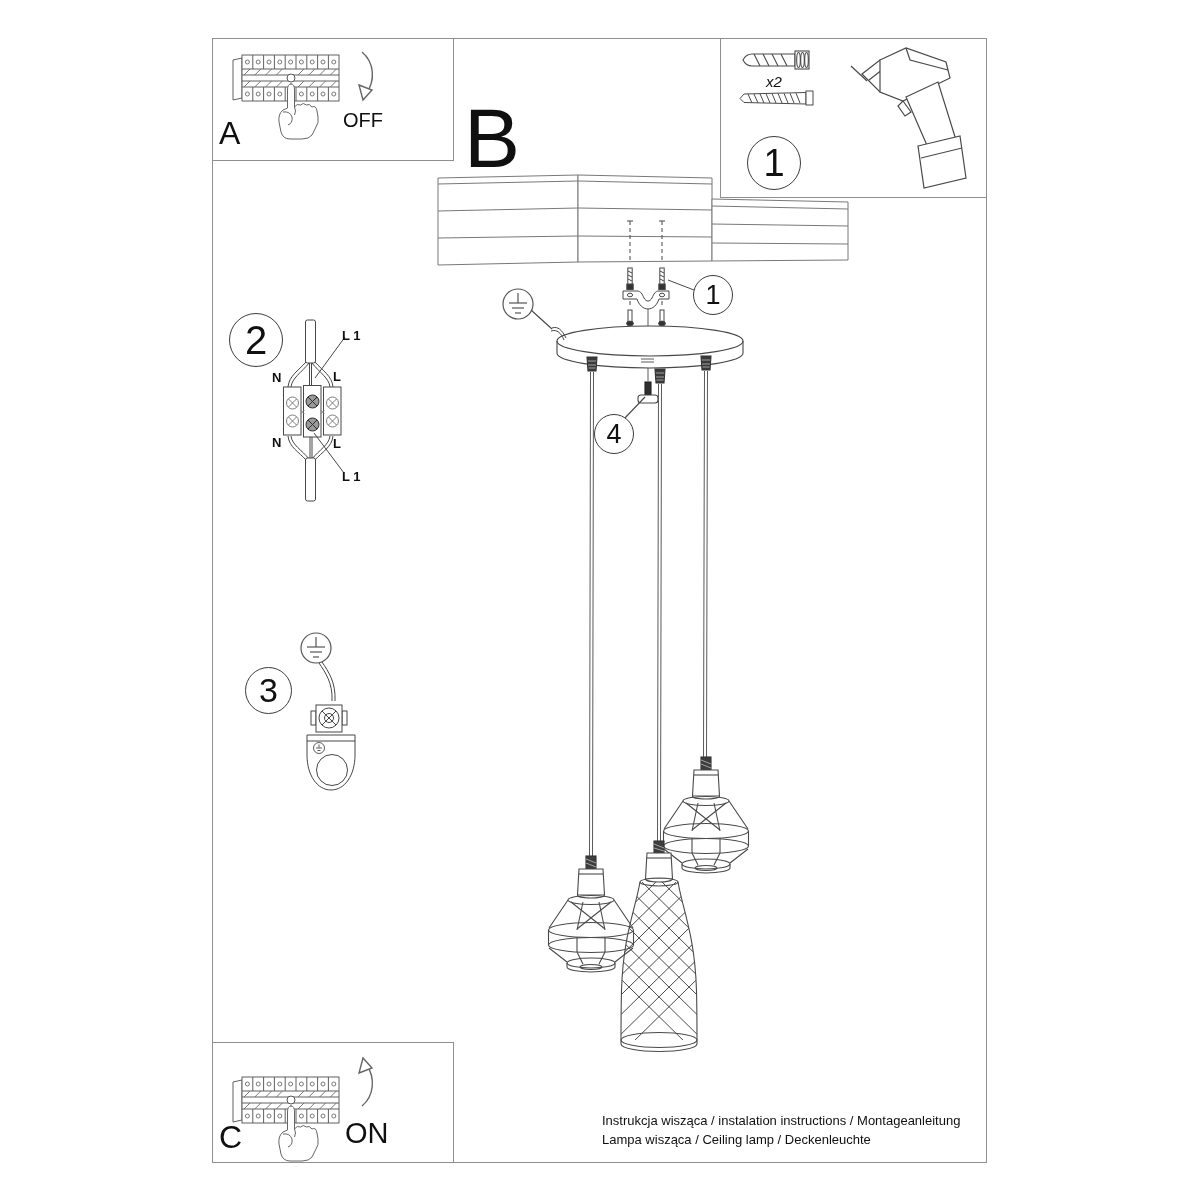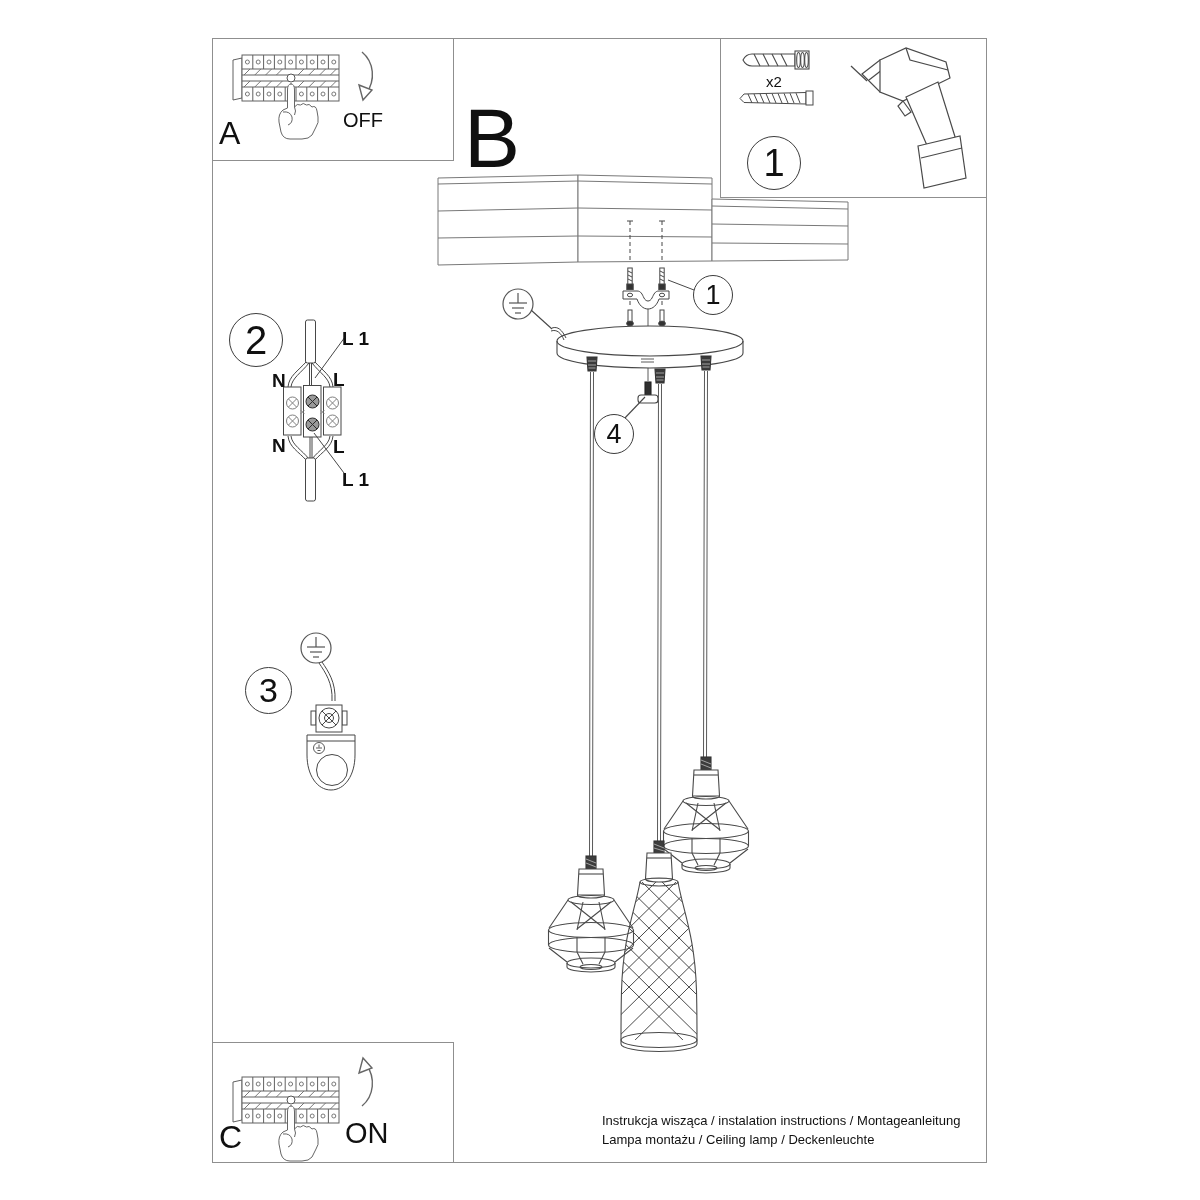--- a/index.html
+++ b/index.html
@@ -3,21 +3,21 @@
 <meta charset="utf-8">
 <style>
   html,body{margin:0;padding:0;background:#fff;}
   #canvas{position:relative;width:1200px;height:1200px;background:#fff;overflow:hidden;
           font-family:"Liberation Sans", sans-serif;color:#101010;}
   .frame{position:absolute;border:1px solid #8f8f8f;background:transparent;}
   .lbl{position:absolute;line-height:1;white-space:pre;color:#101010;}
   .co{position:absolute;border:1.3px solid #3c3c3c;border-radius:50%;background:#fff;
       display:flex;align-items:center;justify-content:center;color:#111;}
   svg{position:absolute;left:0;top:0;}
-  .wl{font-weight:700;font-size:19px;text-align:right;}
+  .wl{font-weight:700;font-size:13px;text-align:right;}
 </style>
 </head>
 <body>
 
 <div id="canvas">
 
   <div class="frame" style="left:212px;top:38px;width:773px;height:1123px;"></div>
   <div class="frame" style="left:212px;top:38px;width:240px;height:121px;background:#fff;"></div>
   <div class="frame" style="left:720px;top:38px;width:265px;height:158px;background:#fff;"></div>
   <div class="frame" style="left:212px;top:1042px;width:240px;height:119px;background:#fff;"></div>
@@ -294,33 +294,33 @@
     </g>
     <g fill="none" stroke="#666" stroke-width="1.4">
       <path d="M362,1106 C374,1096 376,1078 366,1064"></path>
       <path d="M363,1058 L359,1073 L372,1068 Z" fill="#fff"></path>
     </g>
   </svg>
 
   <div class="lbl" style="left:219px;top:117px;font-size:32px;">A</div>
   <div class="lbl" style="left:343px;top:110px;font-size:20px;">OFF</div>
   <div class="lbl" style="left:464px;top:96px;font-size:84px;">B</div>
-  <div class="lbl" style="left:766px;top:74px;font-size:15px;">x2</div>
+  <div class="lbl" style="left:766px;top:74px;font-size:15px;font-style:italic;">x2</div>
   <div class="lbl" style="left:219px;top:1121px;font-size:32px;">C</div>
   <div class="lbl" style="left:345px;top:1107px;font-size:29px;margin-top:12px;">ON</div>
 
   <div class="co" style="left:747px;top:136px;width:52px;height:52px;font-size:38px;">1</div>
   <div class="co" style="left:693px;top:275px;width:38px;height:38px;font-size:27px;">1</div>
   <div class="co" style="left:594px;top:414px;width:38px;height:38px;font-size:27px;">4</div>
   <div class="co" style="left:229px;top:313px;width:52px;height:52px;font-size:40px;">2</div>
   <div class="co" style="left:245px;top:667px;width:45px;height:45px;font-size:34px;">3</div>
 
   <div class="lbl wl" style="left:342px;top:329px;">L 1</div>
   <div class="lbl wl" style="left:272px;top:371px;">N</div>
   <div class="lbl wl" style="left:333px;top:370px;">L</div>
   <div class="lbl wl" style="left:272px;top:436px;">N</div>
   <div class="lbl wl" style="left:333px;top:437px;">L</div>
   <div class="lbl wl" style="left:342px;top:470px;">L 1</div>
 
   <div class="lbl" style="left:602px;top:1114px;font-size:13px;">Instrukcja wisząca / instalation instructions / Montageanleitung</div>
-  <div class="lbl" style="left:602px;top:1133px;font-size:13px;">Lampa montażu / Ceiling lamp / Deckenleuchte</div>
+  <div class="lbl" style="left:602px;top:1133px;font-size:13px;">Lampa wisząca / Ceiling lamp / Deckenleuchte</div>
 
 </div>
 
 </body></html>

